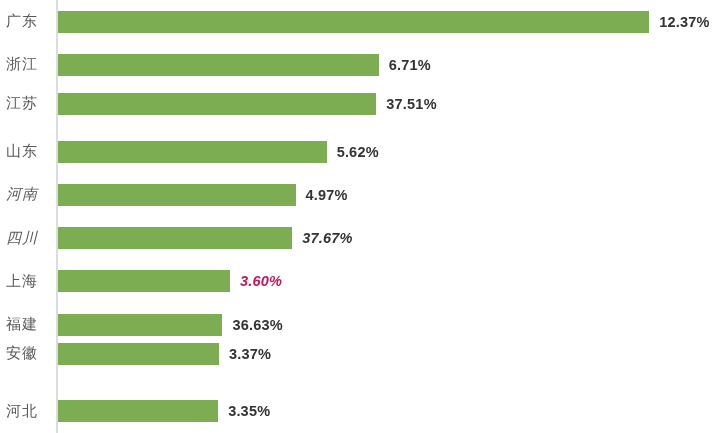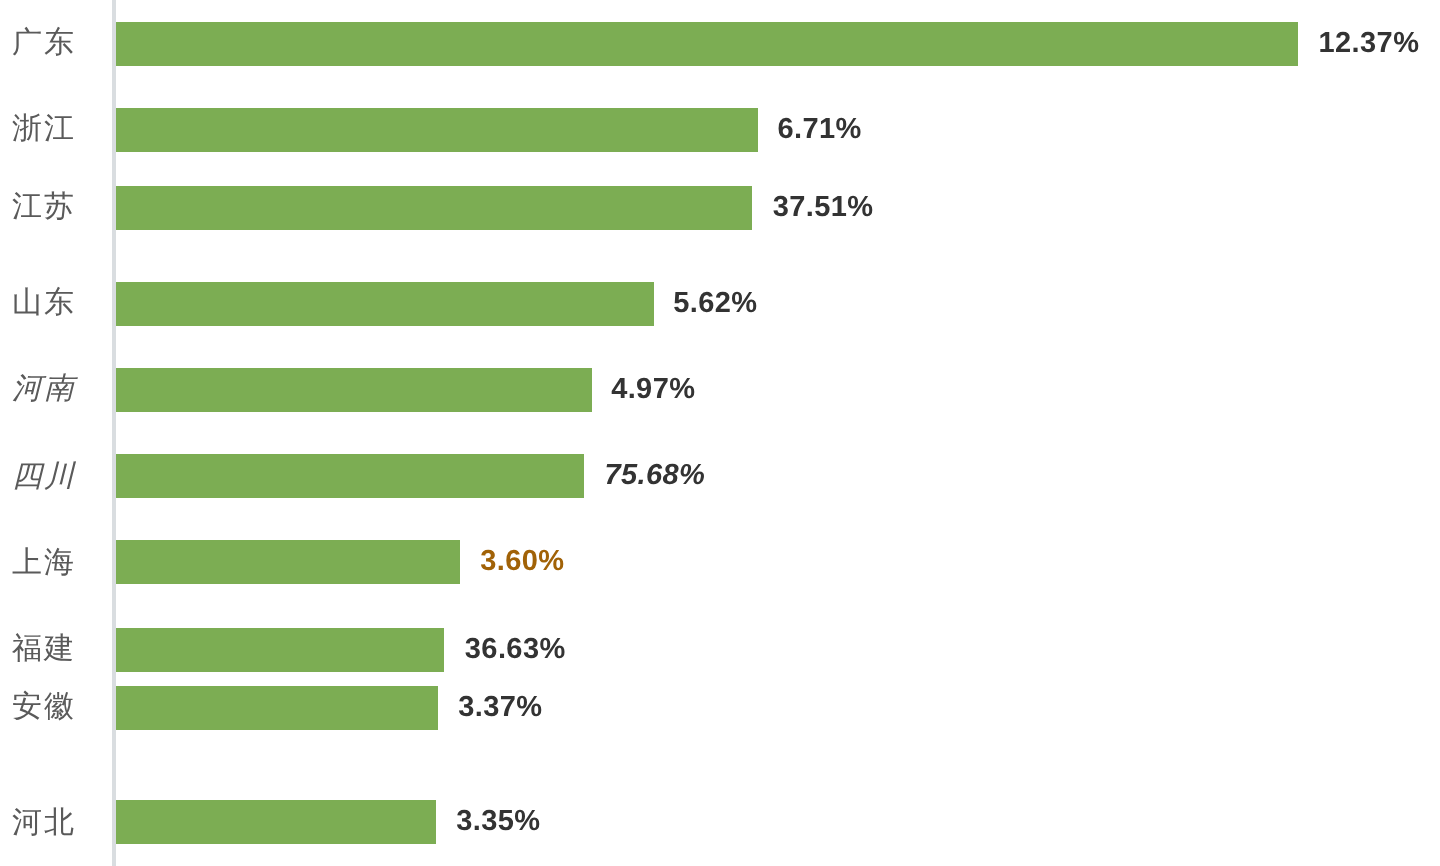--- a/index.html
+++ b/index.html
@@ -114,28 +114,28 @@
           <div class="cat-label" style="color: rgb(90, 90, 90); font-style: italic;">河南</div>
           <div class="bar-track">
             <div class="bar-fill" style="width: 237.566px; background: rgb(124, 173, 83);"></div>
             <div class="bar-value" style="color: rgb(51, 51, 51);">4.97%</div>
           </div>
         </div>
         <div class="bar-row" style="top: 216.5px; font-style: italic;">
           <div class="cat-label" style="color: rgb(90, 90, 90);">四川</div>
           <div class="bar-track">
             <div class="bar-fill" style="width: 234.22px; background: rgb(124, 173, 83);"></div>
-            <div class="bar-value" style="color: rgb(51, 51, 51);">75.68%</div>
+            <div class="bar-value" style="color: rgb(51, 51, 51);">37.67%</div>
           </div>
         </div>
         <div class="bar-row" style="top: 259.8px;">
           <div class="cat-label" style="color: rgb(90, 90, 90);">上海</div>
           <div class="bar-track">
             <div class="bar-fill" style="width: 172.08px; background: rgb(124, 173, 83);"></div>
-            <div class="bar-value" style="color: #a16207;">3.60%</div>
+            <div class="bar-value" style="color: #be185d; font-style: italic;">3.60%</div>
           </div>
         </div>
         <div class="bar-row" style="top: 303.1px;">
           <div class="cat-label" style="color: rgb(90, 90, 90);">福建</div>
           <div class="bar-track">
             <div class="bar-fill" style="width: 164.432px; background: rgb(124, 173, 83);"></div>
             <div class="bar-value" style="color: rgb(51, 51, 51);">36.63%</div>
           </div>
         </div>
         <div class="bar-row" style="top: 332px; padding-left: 23px;">

